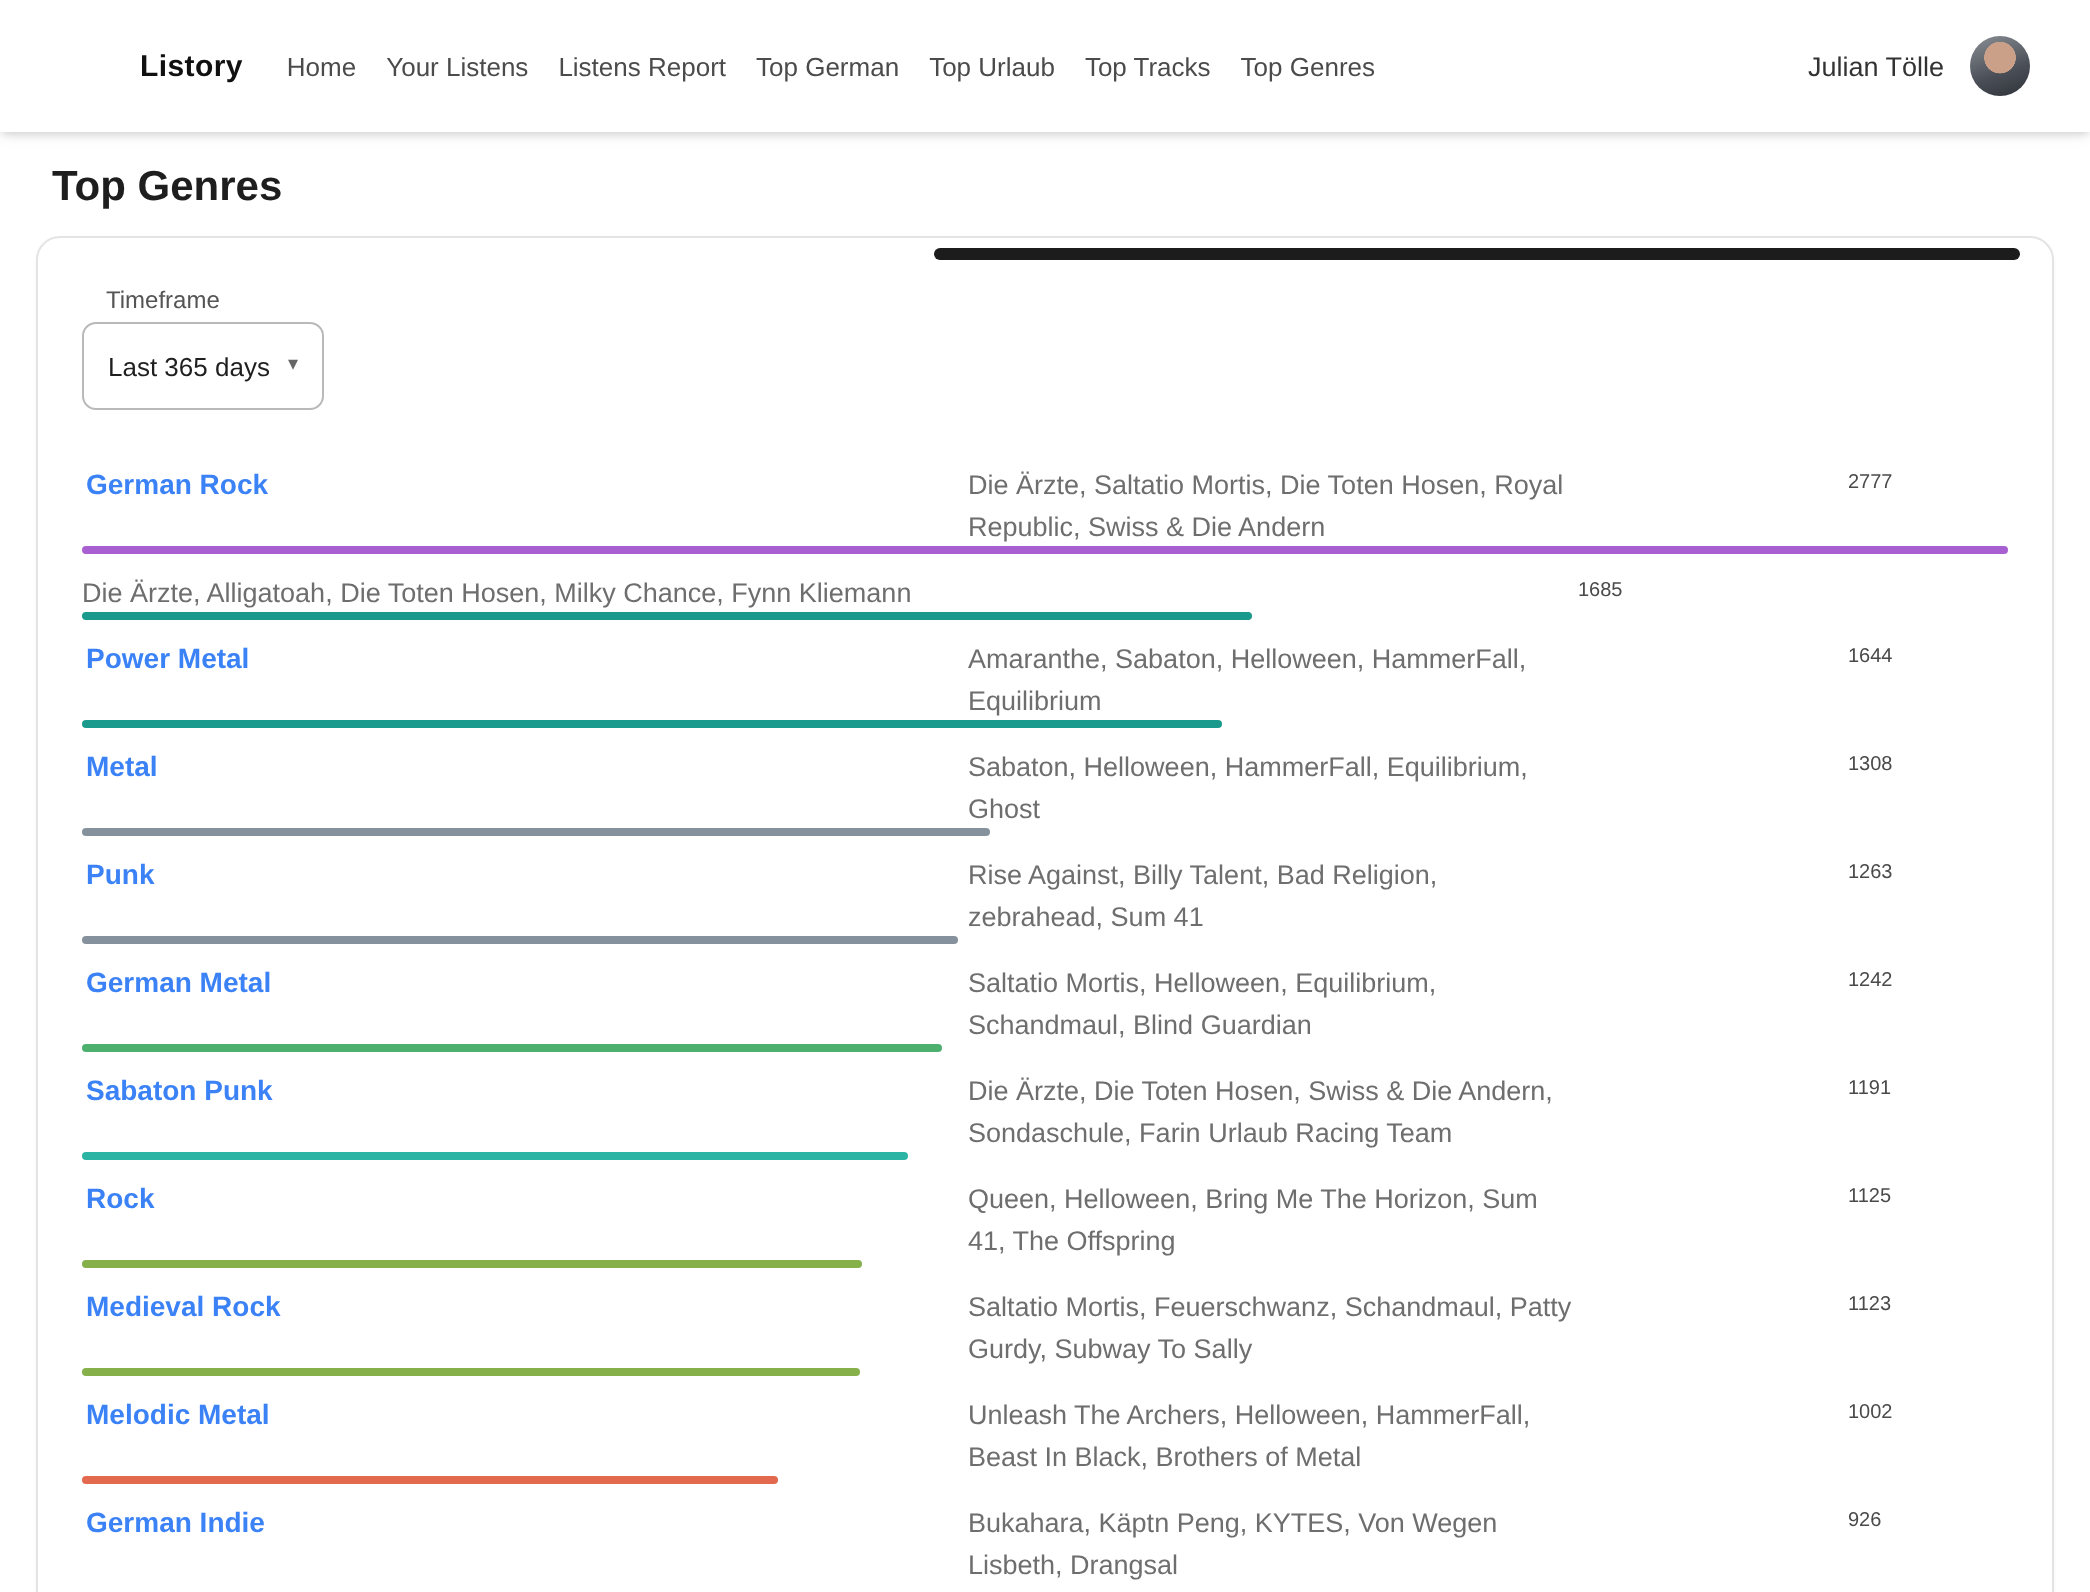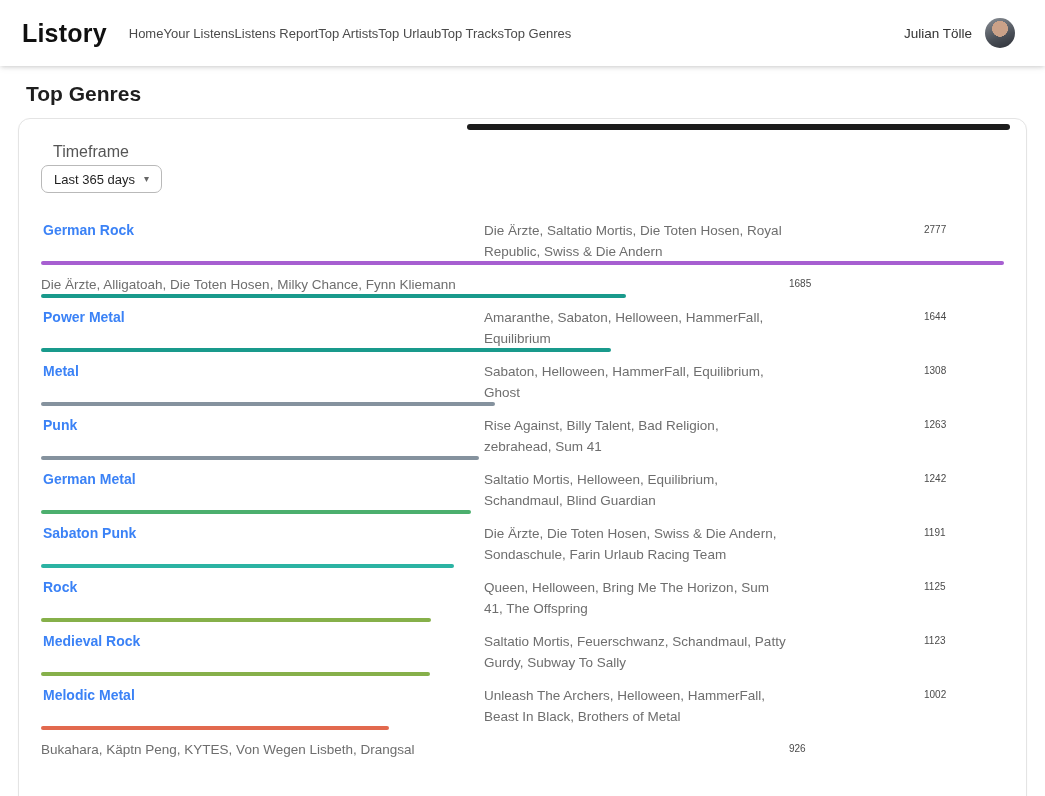--- a/index.html
+++ b/index.html
@@ -11,22 +11,22 @@
   }
 
   
   .appbar {
     height: 66px; background: #fff;
     display: flex; align-items: center;
     padding: 0 30px 0 22px;
     box-shadow: 0 2px 4px -1px rgba(0,0,0,0.14), 0 1px 8px rgba(0,0,0,0.08);
     position: relative; z-index: 5;
   }
-  .logo { font-size: 25px; font-weight: bold; color: #101010; letter-spacing: 0.2px; margin-right: 22px; cursor: pointer; }
-  .nav { display: flex; align-items: center; }
+  .logo { font-size: 15px; font-weight: bold; color: #101010; letter-spacing: 0.2px; margin-right: 22px; cursor: pointer; margin-left: 48px; }
+  .nav { display: flex; align-items: center; gap: 15px; }
   .nav a {
     font-size: 13px; color: #4b4b4b; text-decoration: none;
     padding: 6px 0; cursor: pointer; white-space: nowrap;
   }
   .user-area { margin-left: auto; display: flex; align-items: center; gap: 13px; }
   .user-name { font-size: 13.5px; color: #333; }
   .avatar {
     width: 30px; height: 30px; border-radius: 50%; cursor: pointer;
     background:
       radial-gradient(circle at 50% 36%, #caa188 0 32%, rgba(0,0,0,0) 33%),
@@ -42,25 +42,25 @@
     border: 1px solid #e4e4e4; border-radius: 12px;
     background: #fff; box-shadow: 0 1px 2px rgba(0,0,0,0.04);
     padding: 24px 22px 20px;
     height: 880px; 
   }
   .hscroll-thumb {
     position: absolute; top: 5px; left: 44.5%; right: 16px; height: 6px;
     border-radius: 3px; cursor: pointer;
   }
 
-  .tf-label { font-size: 16px; color: #555; margin: 0 0 4px 12px; }
+  .tf-label { font-size: 12px; color: #555; margin: 0 0 4px 12px; }
   .tf-select {
     display: inline-flex; align-items: center; gap: 9px;
     border: 1px solid #b9b9b9; border-radius: 7px; background: #fff;
-    padding: 6px 12px; height: 28px;
+    padding: 6px 12px; height: 44px;
     font-size: 13px; color: #1f1f1f; cursor: pointer;
     font-family: "Liberation Sans", sans-serif;
   }
   .tf-caret { font-size: 10px; color: #666; line-height: 1; }
 
   
   .genre-table { margin-top: 18px; }
   .genre-row {
     position: relative;
     display: grid;
@@ -77,21 +77,21 @@
 </style>
 </head>
 <body>
 
 <header class="appbar">
   <div class="logo">Listory</div>
   <nav class="nav">
     <a href="#">Home</a>
     <a href="#">Your Listens</a>
     <a href="#">Listens Report</a>
-    <a href="#">Top Artists</a>
+    <a href="#">Top German</a>
     <a href="#">Top Urlaub</a>
     <a href="#">Top Tracks</a>
     <a href="#">Top Genres</a>
   </nav>
   <div class="user-area">
     <span class="user-name">Julian Tölle</span>
     <div class="avatar"></div>
   </div>
 </header>
 
@@ -181,20 +181,21 @@
 
   <div class="genre-row">
     <div class="genre-name">Melodic Metal</div>
     <div class="genre-artists">Unleash The Archers, Helloween, HammerFall, Beast In Black, Brothers of Metal</div>
     <div></div>
     <div class="genre-count">1002</div>
     <div class="genre-bar" style="width: 36.1%; background: rgb(226, 105, 78);"></div>
   </div>
 
   <div class="genre-row">
+    <div class="genre-name">German Indie</div>
     <div class="genre-artists">Bukahara, Käptn Peng, KYTES, Von Wegen Lisbeth, Drangsal</div>
     <div></div>
     <div class="genre-count">926</div>
 
   </div>
 </div>
   </section>
 </main>
 
 </body></html>

